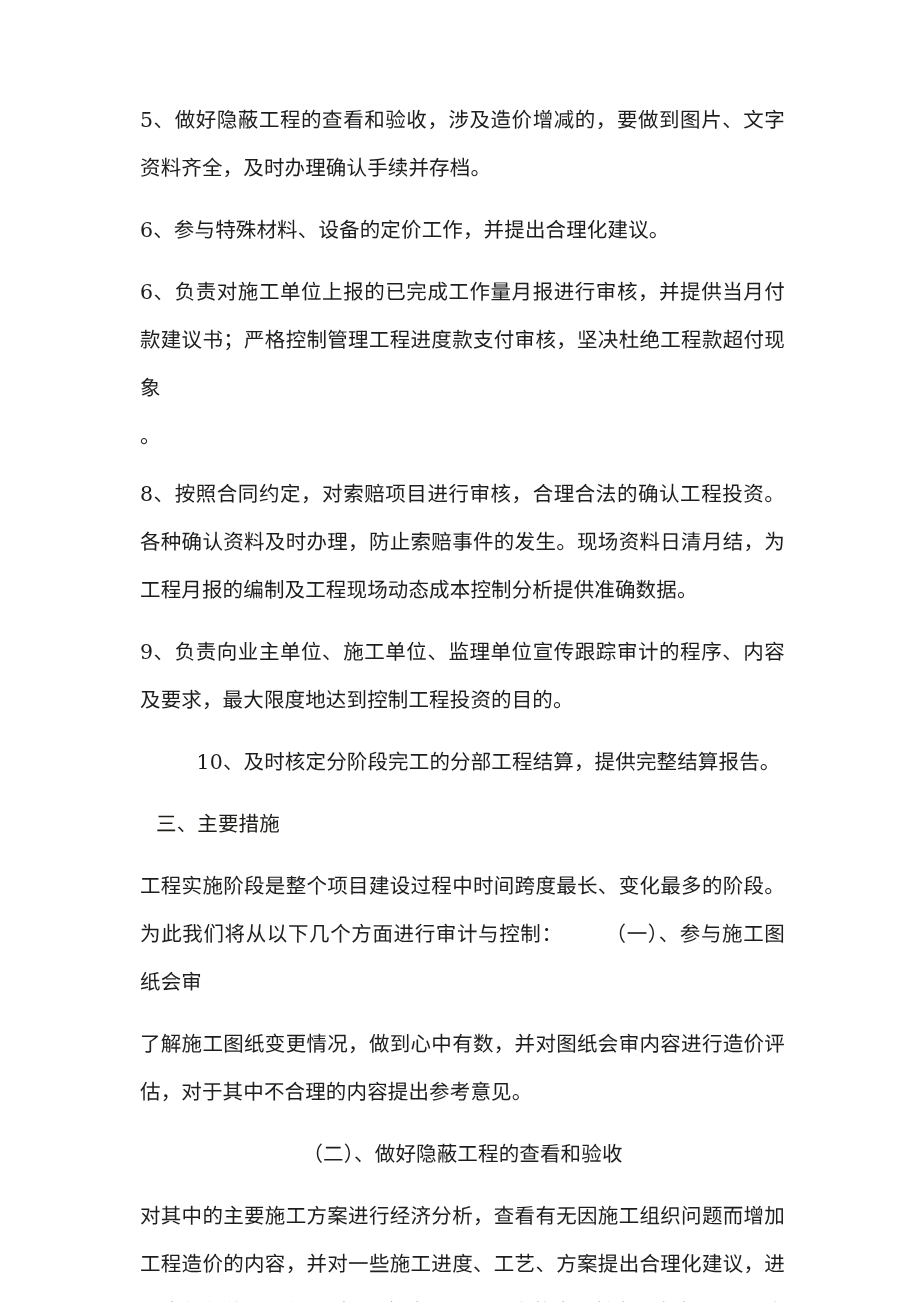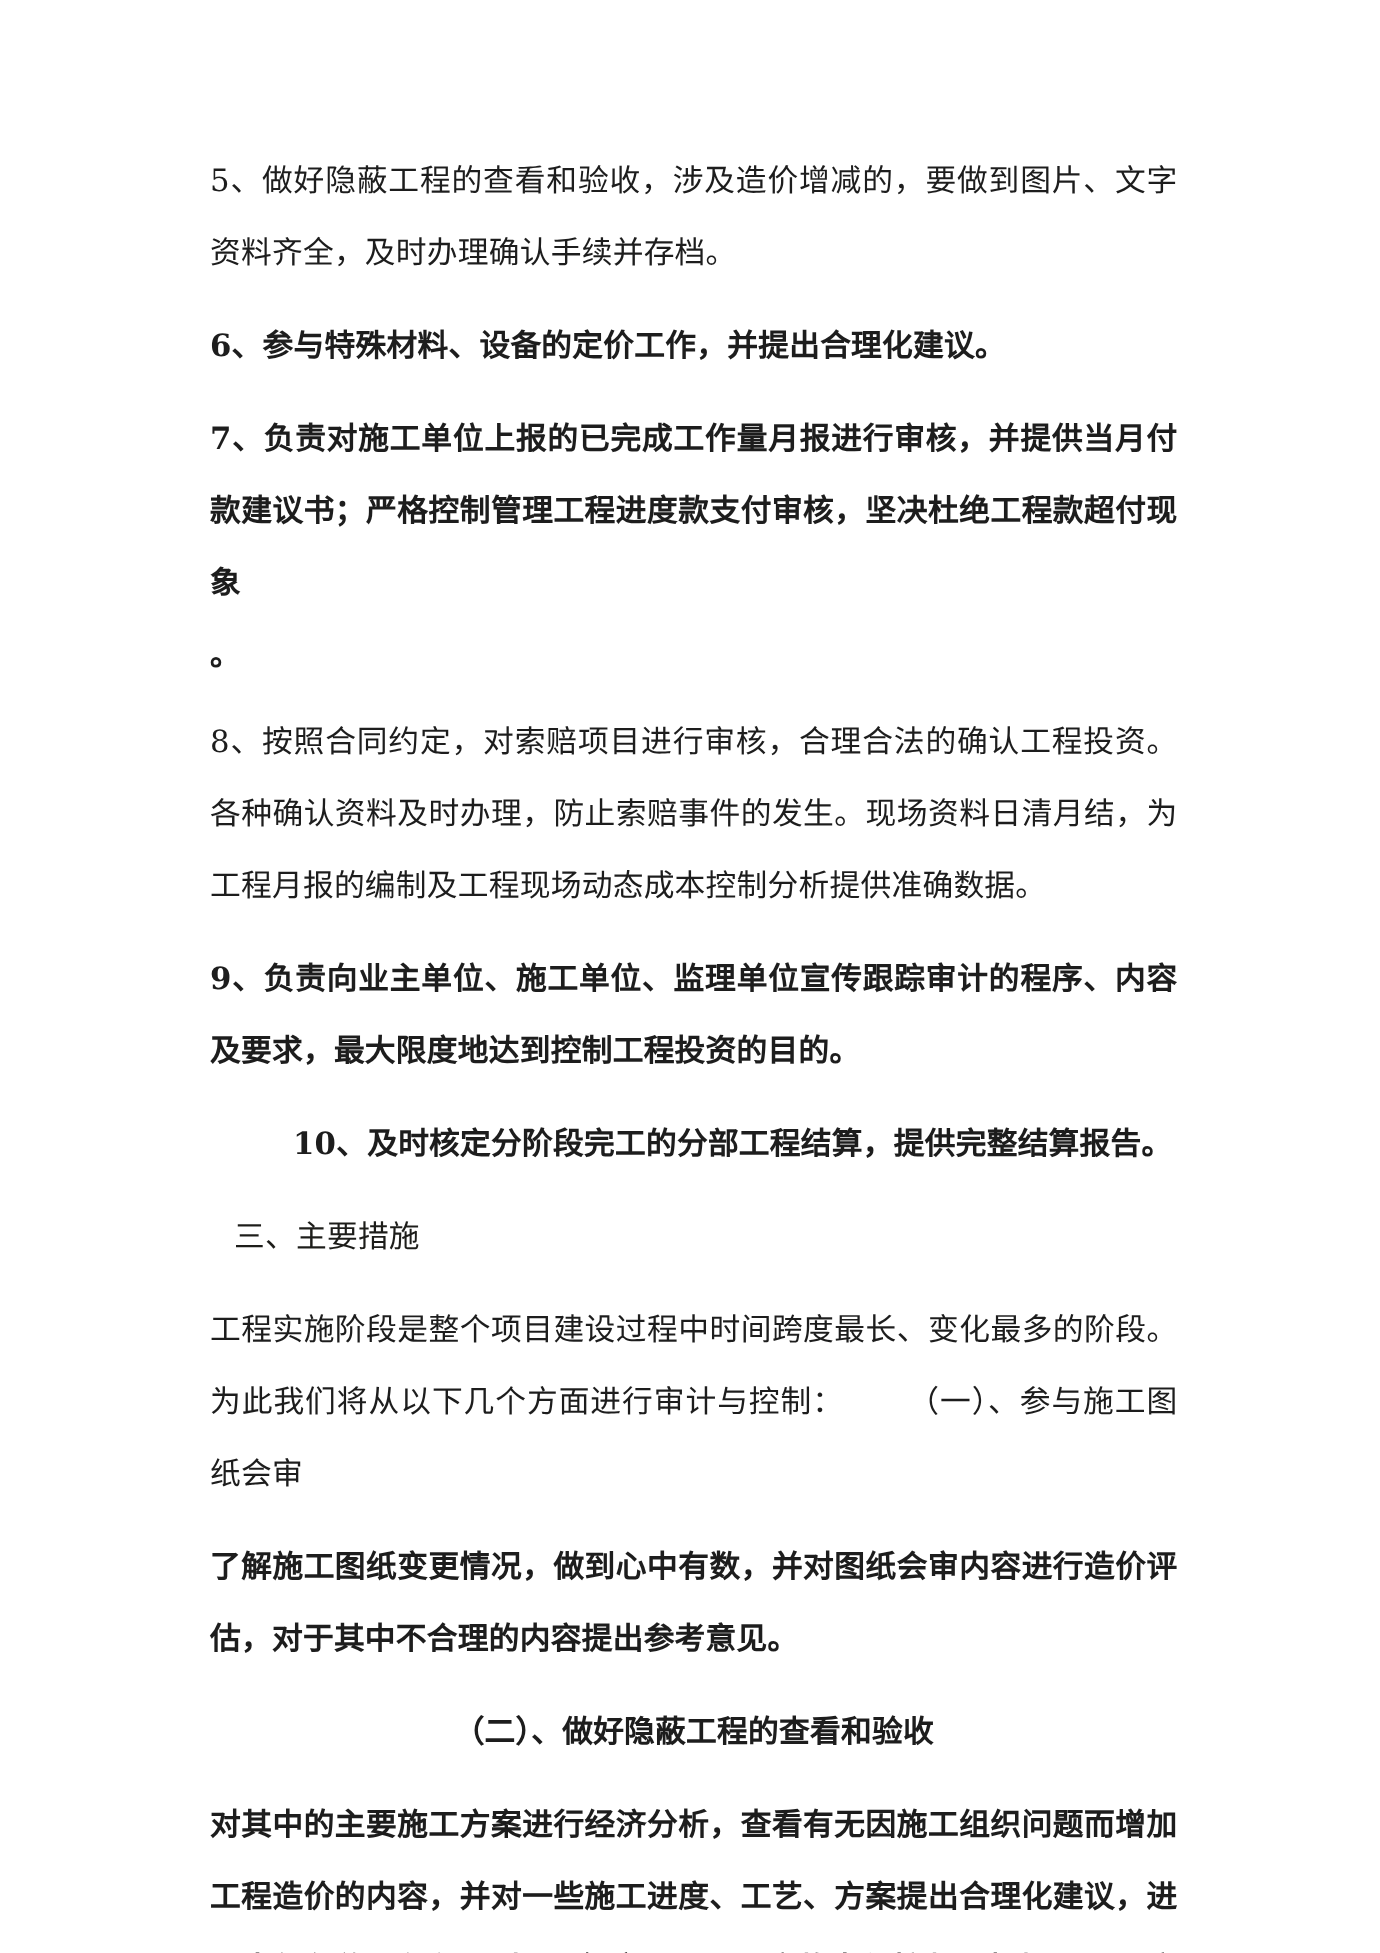--- a/index.html
+++ b/index.html
@@ -36,21 +36,21 @@
     line-height: 48px;
     text-align: justify;
     text-justify: inter-character;
     letter-spacing: 0.15px;
     color: #1d1d1d;
     word-break: break-all;
     white-space: pre-wrap;
   }
 
   
-  .gap-lg { margin-top: 14px; font-weight: bold; }
+  .gap-lg { margin-top: 14px; }
   .gap-md { margin-top: 10px; }
   .gap-sm { margin-top: 2px; }
   .gap-none { margin-top: 0; }
 
   
   .heading {
     margin: 16px;
     font-size: 20.5px;
     line-height: 44px;
     font-weight: normal;
@@ -71,21 +71,21 @@
 </head>
 <body>
 
 <div class="page">
   <div class="doc-body">
 
     <p class="para gap-none">5、做好隐蔽工程的查看和验收，涉及造价增减的，要做到图片、文字资料齐全，及时办理确认手续并存档。</p>
 
     <p class="para gap-lg">6、参与特殊材料、设备的定价工作，并提出合理化建议。</p>
 
-    <p class="para gap-lg">7、负责对施工单位上报的已完成工作量月报进行审核，并提供当月付款建议书；严格控制管理工程进度款支付审核，坚决杜绝工程款超付现象
+    <p class="para gap-lg">6、负责对施工单位上报的已完成工作量月报进行审核，并提供当月付款建议书；严格控制管理工程进度款支付审核，坚决杜绝工程款超付现象
 。</p>
 
     <p class="para gap-md">8、按照合同约定，对索赔项目进行审核，合理合法的确认工程投资。各种确认资料及时办理，防止索赔事件的发生。现场资料日清月结，为工程月报的编制及工程现场动态成本控制分析提供准确数据。</p>
 
     <p class="para gap-lg">9、负责向业主单位、施工单位、监理单位宣传跟踪审计的程序、内容及要求，最大限度地达到控制工程投资的目的。</p>
 
     <p class="para flush-left indent-wide gap-lg">10、及时核定分阶段完工的分部工程结算，提供完整结算报告。</p>
 
     <h2 class="heading gap-sm">三、主要措施</h2>
 

